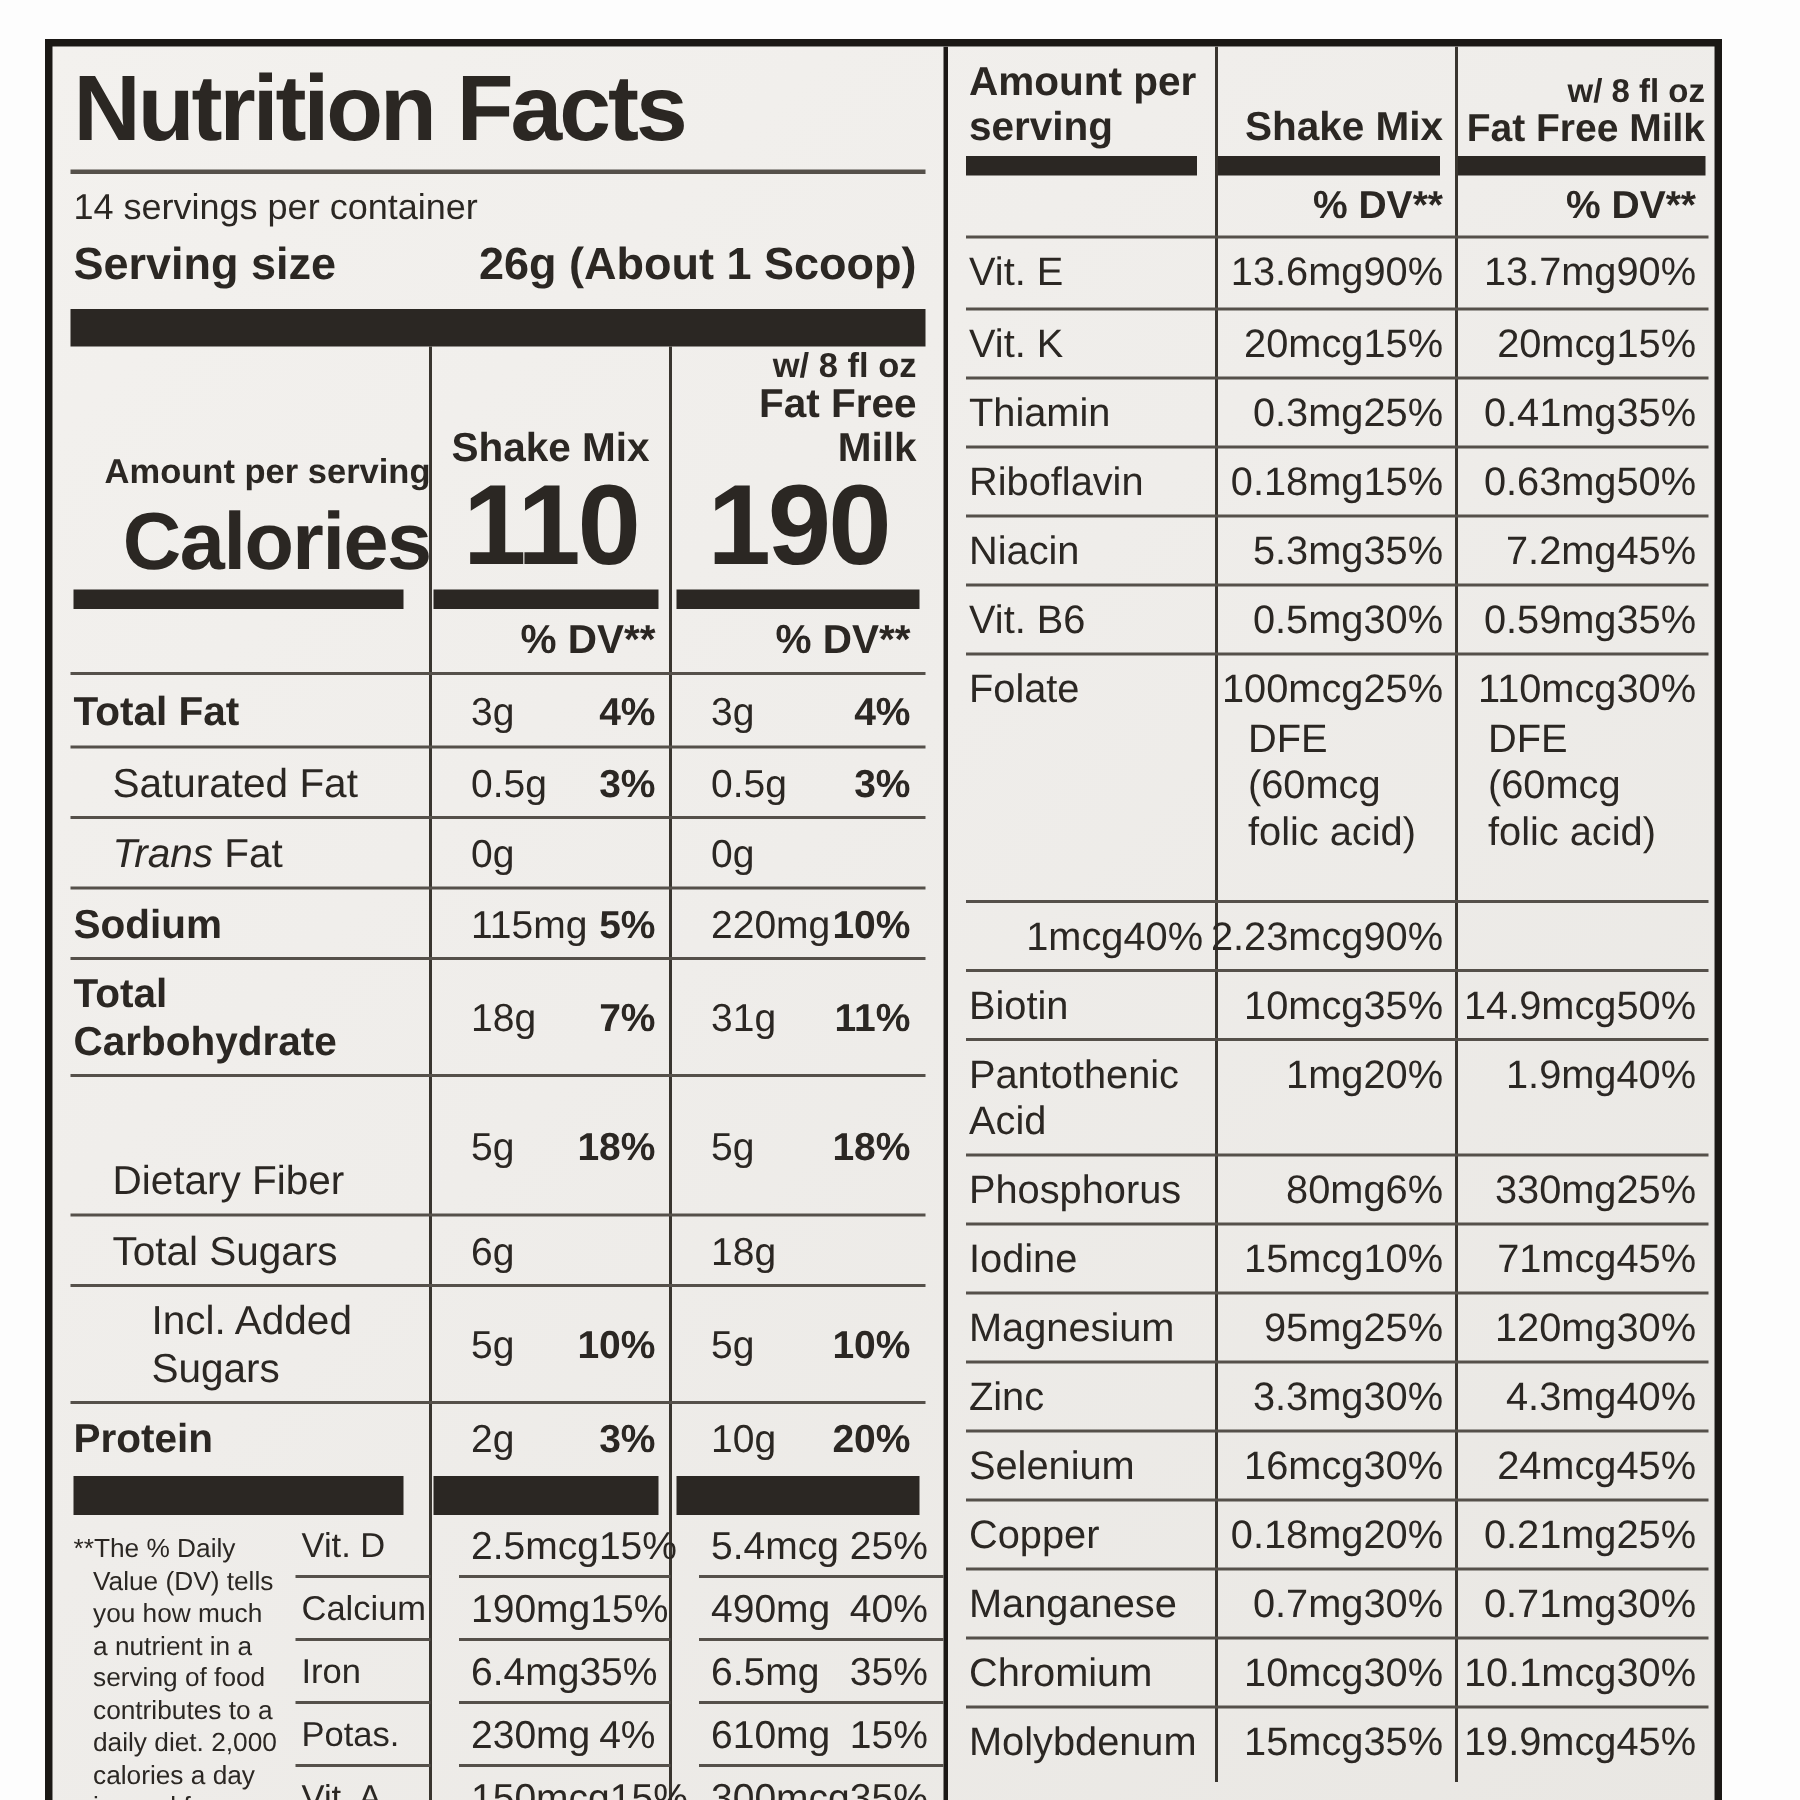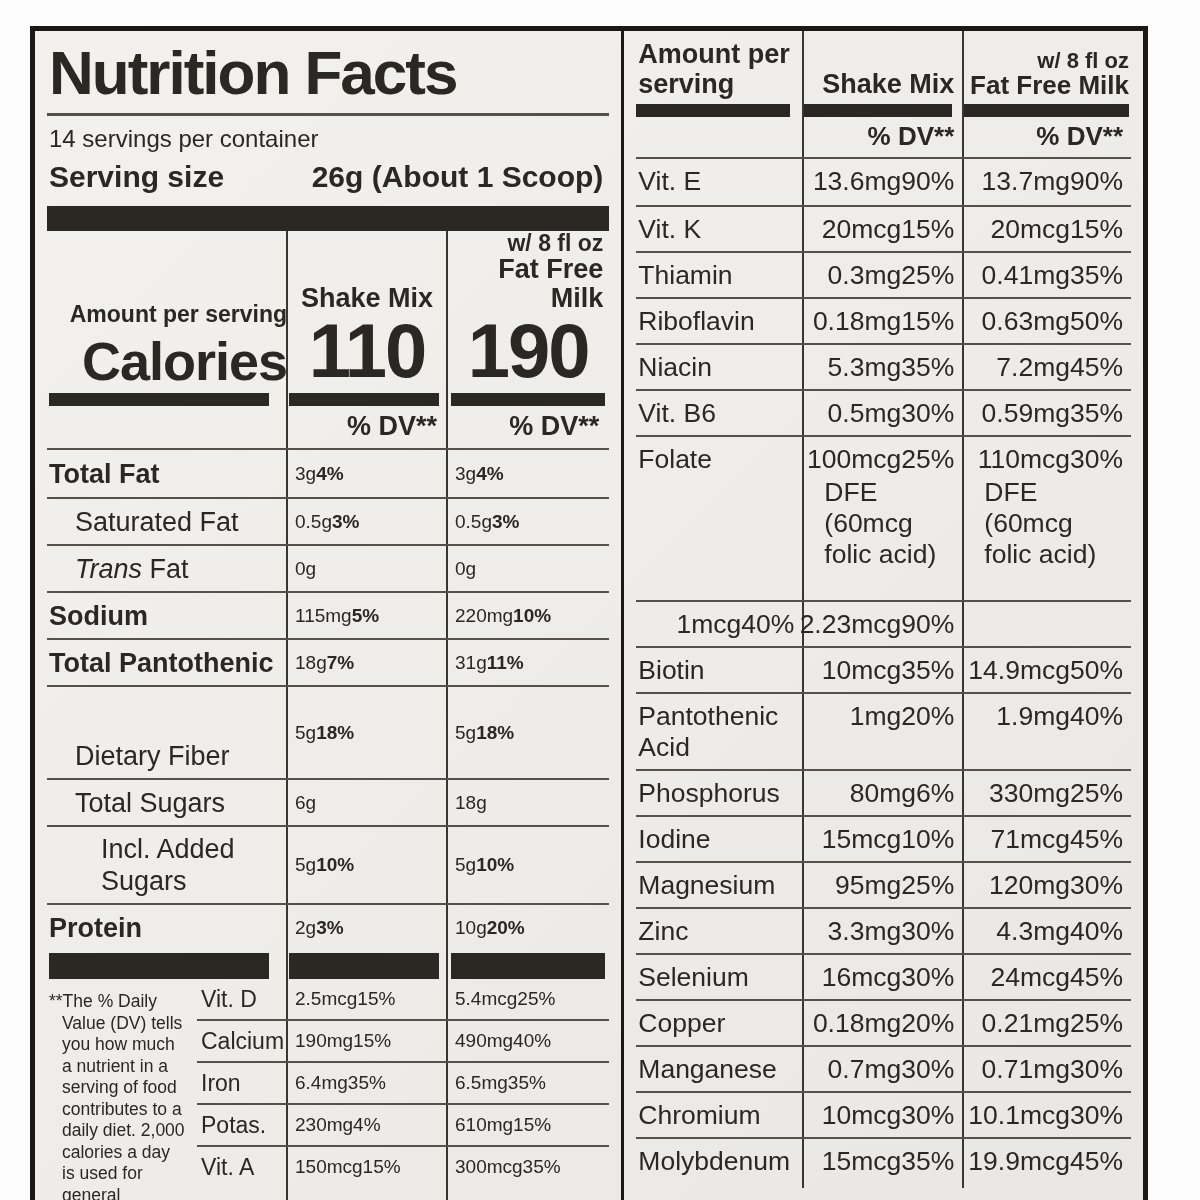--- a/index.html
+++ b/index.html
@@ -52,22 +52,22 @@
   .bars-row .b2{margin-right:8px;margin-left:2px;}
   .bars-row .b3{margin-right:4px;margin-left:4px;}
   .dv-row{font-size:27px;font-weight:700;line-height:40px;border-bottom:2px solid var(--line);}
   .dv-row .dvcell{text-align:right;padding-right:10px;padding-bottom:2px;}
 
   
   .n-row{min-height:47px;align-items:center;}
   .n-row.bt{border-top:2px solid var(--line);}
   .n-name{font-size:27px;line-height:32px;padding:6px 4px 6px 2px;}
   .n-name.b{font-weight:700;}
-  .vcell{display:flex;justify-content:flex-start;align-items:center;
-    font-size:19px;line-height:32px;padding:6px 10px 6px 8px;}
+  .vcell{display:flex;justify-content:space-between;align-items:center;
+    font-size:26px;line-height:32px;padding:6px 10px 6px 8px;margin-left:19px;}
   .vcell .dv{font-weight:700;}
 
   
   .mid-bars > div{height:26px;background:var(--ink);margin-top:3px;}
   .mid-bars .b1{margin-right:18px;margin-left:2px;}
   .mid-bars .b2{margin-right:8px;margin-left:2px;}
   .mid-bars .b3{margin-right:4px;margin-left:4px;}
 
   
   .vit-grid{display:grid;grid-template-columns:150px 90px 160px 1fr;position:relative;z-index:1;}
@@ -195,21 +195,21 @@
     <div class="vcell">
       <span class="amt">115mg</span>
       <span class="dv">5%</span>
     </div>
     <div class="vcell">
       <span class="amt">220mg</span>
       <span class="dv">10%</span>
     </div>
   </div>
             <div class="grid3 n-row bt">
-    <div class="n-name b" style="padding-left: 2px;">Total Pantothenic</div>
+    <div class="n-name b" style="padding-left: 2px;">Total Carbohydrate</div>
     <div class="vcell">
       <span class="amt">18g</span>
       <span class="dv">7%</span>
     </div>
     <div class="vcell">
       <span class="amt">31g</span>
       <span class="dv">11%</span>
     </div>
   </div>
             <div class="grid3 n-row bt">

